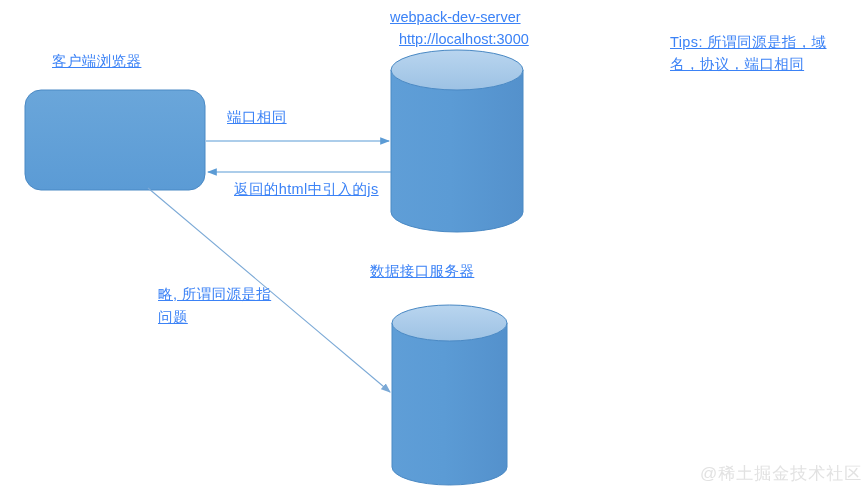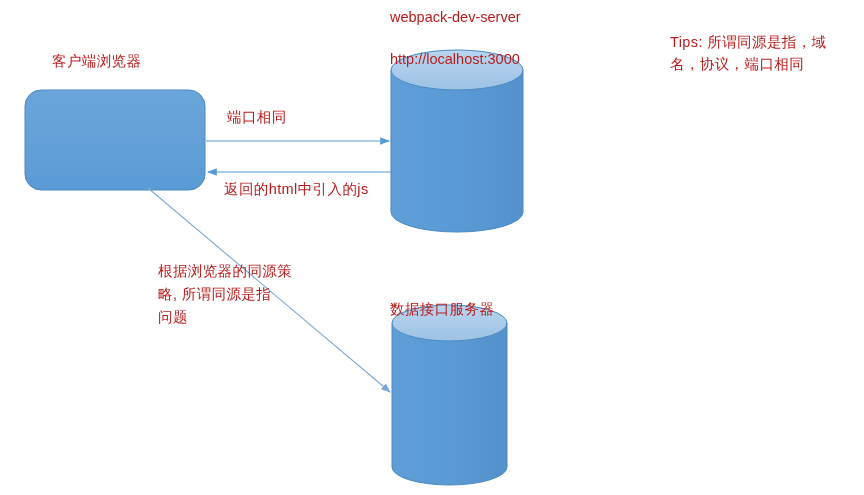--- a/index.html
+++ b/index.html
@@ -17,25 +17,26 @@
   }
   .svg-layer {
     position: absolute;
     left: 0;
     top: 0;
     width: 864px;
     height: 495px;
   }
   .label {
     position: absolute;
-    color: #b91c1c;
+    color: #3b82f6;
     font-size: 14.5px;
     line-height: 22px;
     white-space: pre;
     font-family: "Liberation Sans", "DejaVu Sans", sans-serif;
+    text-decoration: underline;
   }
   .label-cn {
     letter-spacing: 0.4px;
   }
   .watermark {
     position: absolute;
     color: #e2e2e2;
     font-size: 17px;
     letter-spacing: 1px;
     white-space: pre;
@@ -88,29 +89,29 @@
     <line x1="206" y1="141" x2="389" y2="141" stroke="#5b9bd5" stroke-width="1.1" marker-end="url(#arrowRight)"></line>
 
     <line x1="391" y1="172" x2="208" y2="172" stroke="#5b9bd5" stroke-width="1.1" marker-end="url(#arrowLeft)"></line>
 
     <line x1="148" y1="188" x2="390" y2="392" stroke="#7ba9d6" stroke-width="1.1" marker-end="url(#arrowDiag)"></line>
   </svg>
 
   <div class="label label-cn" style="left:52px; top:50px;">客户端浏览器</div>
 
   <div class="label" style="left:390px; top:6px;">webpack-dev-server</div>
-  <div class="label" style="left:390px; top:28px;margin-top:20px;">http://localhost:3000</div>
+  <div class="label" style="left:399px; top:28px;">http://localhost:3000</div>
 
-  <div class="label label-cn" style="left:390px; top:260px;margin-top:38px;">数据接口服务器</div>
+  <div class="label label-cn" style="left:370px; top:260px;">数据接口服务器</div>
 
   <div class="label label-cn" style="left:227px; top:106px;">端口相同</div>
 
-  <div class="label label-cn" style="left:224px; top:178px;">返回的html中引入的js</div>
+  <div class="label label-cn" style="left:234px; top:178px;">返回的html中引入的js</div>
 
-  <div class="label label-cn" style="left:158px; top:260px;">根据浏览器的同源策</div>
   <div class="label label-cn" style="left:158px; top:283px;">略, 所谓同源是指</div>
   <div class="label label-cn" style="left:158px; top:306px;">问题</div>
 
   <div class="label label-cn" style="left:670px; top:53px;">名，协议，端口相同</div>
   <div class="label label-cn" style="left:670px; top:31px;">Tips: 所谓同源是指，域</div>
 
+  <div class="watermark" style="left:700px; top:462px;">@稀土掘金技术社区</div>
 
 </div>
 
 </body></html>

